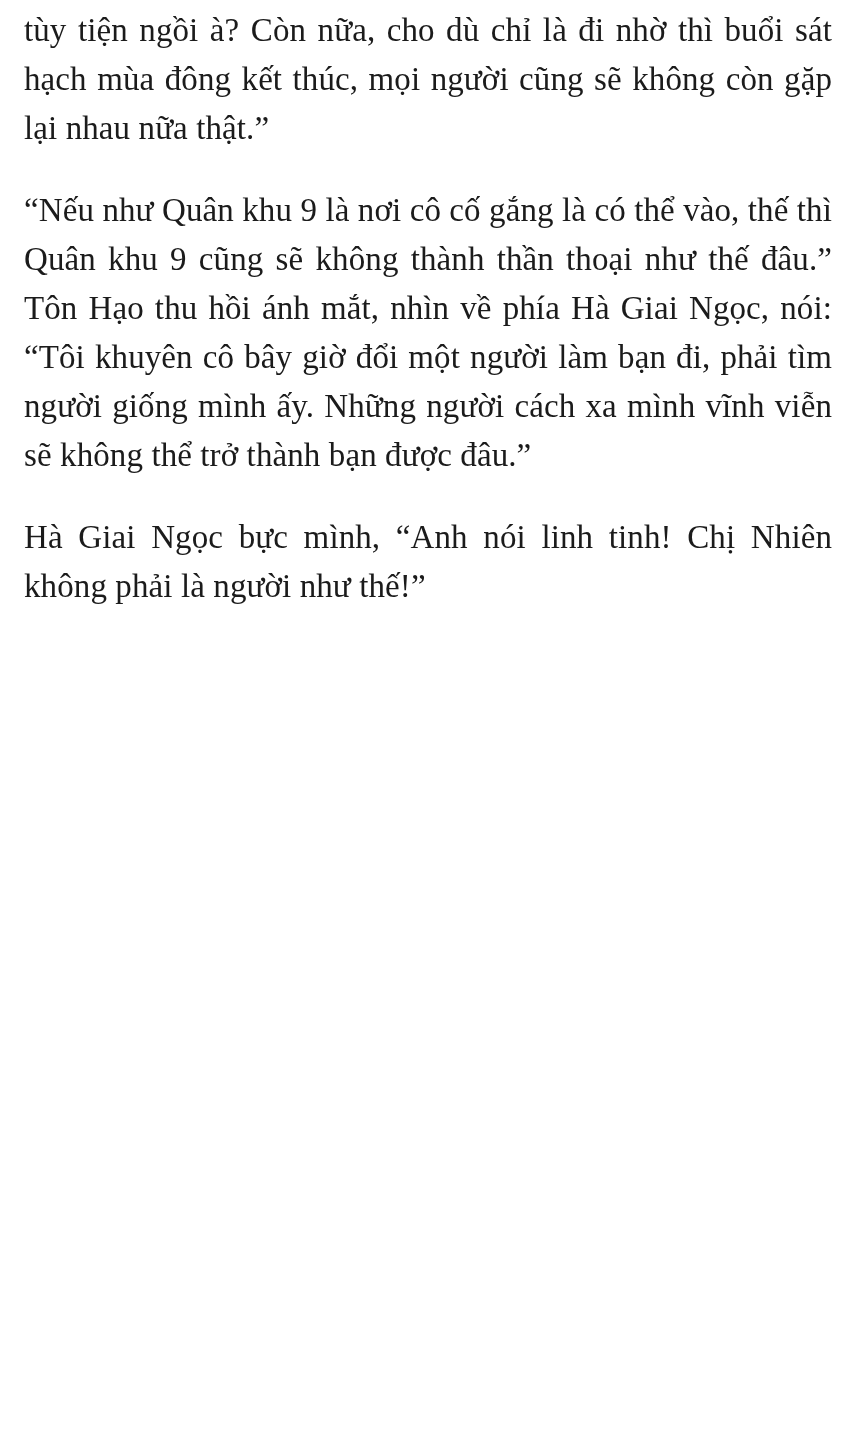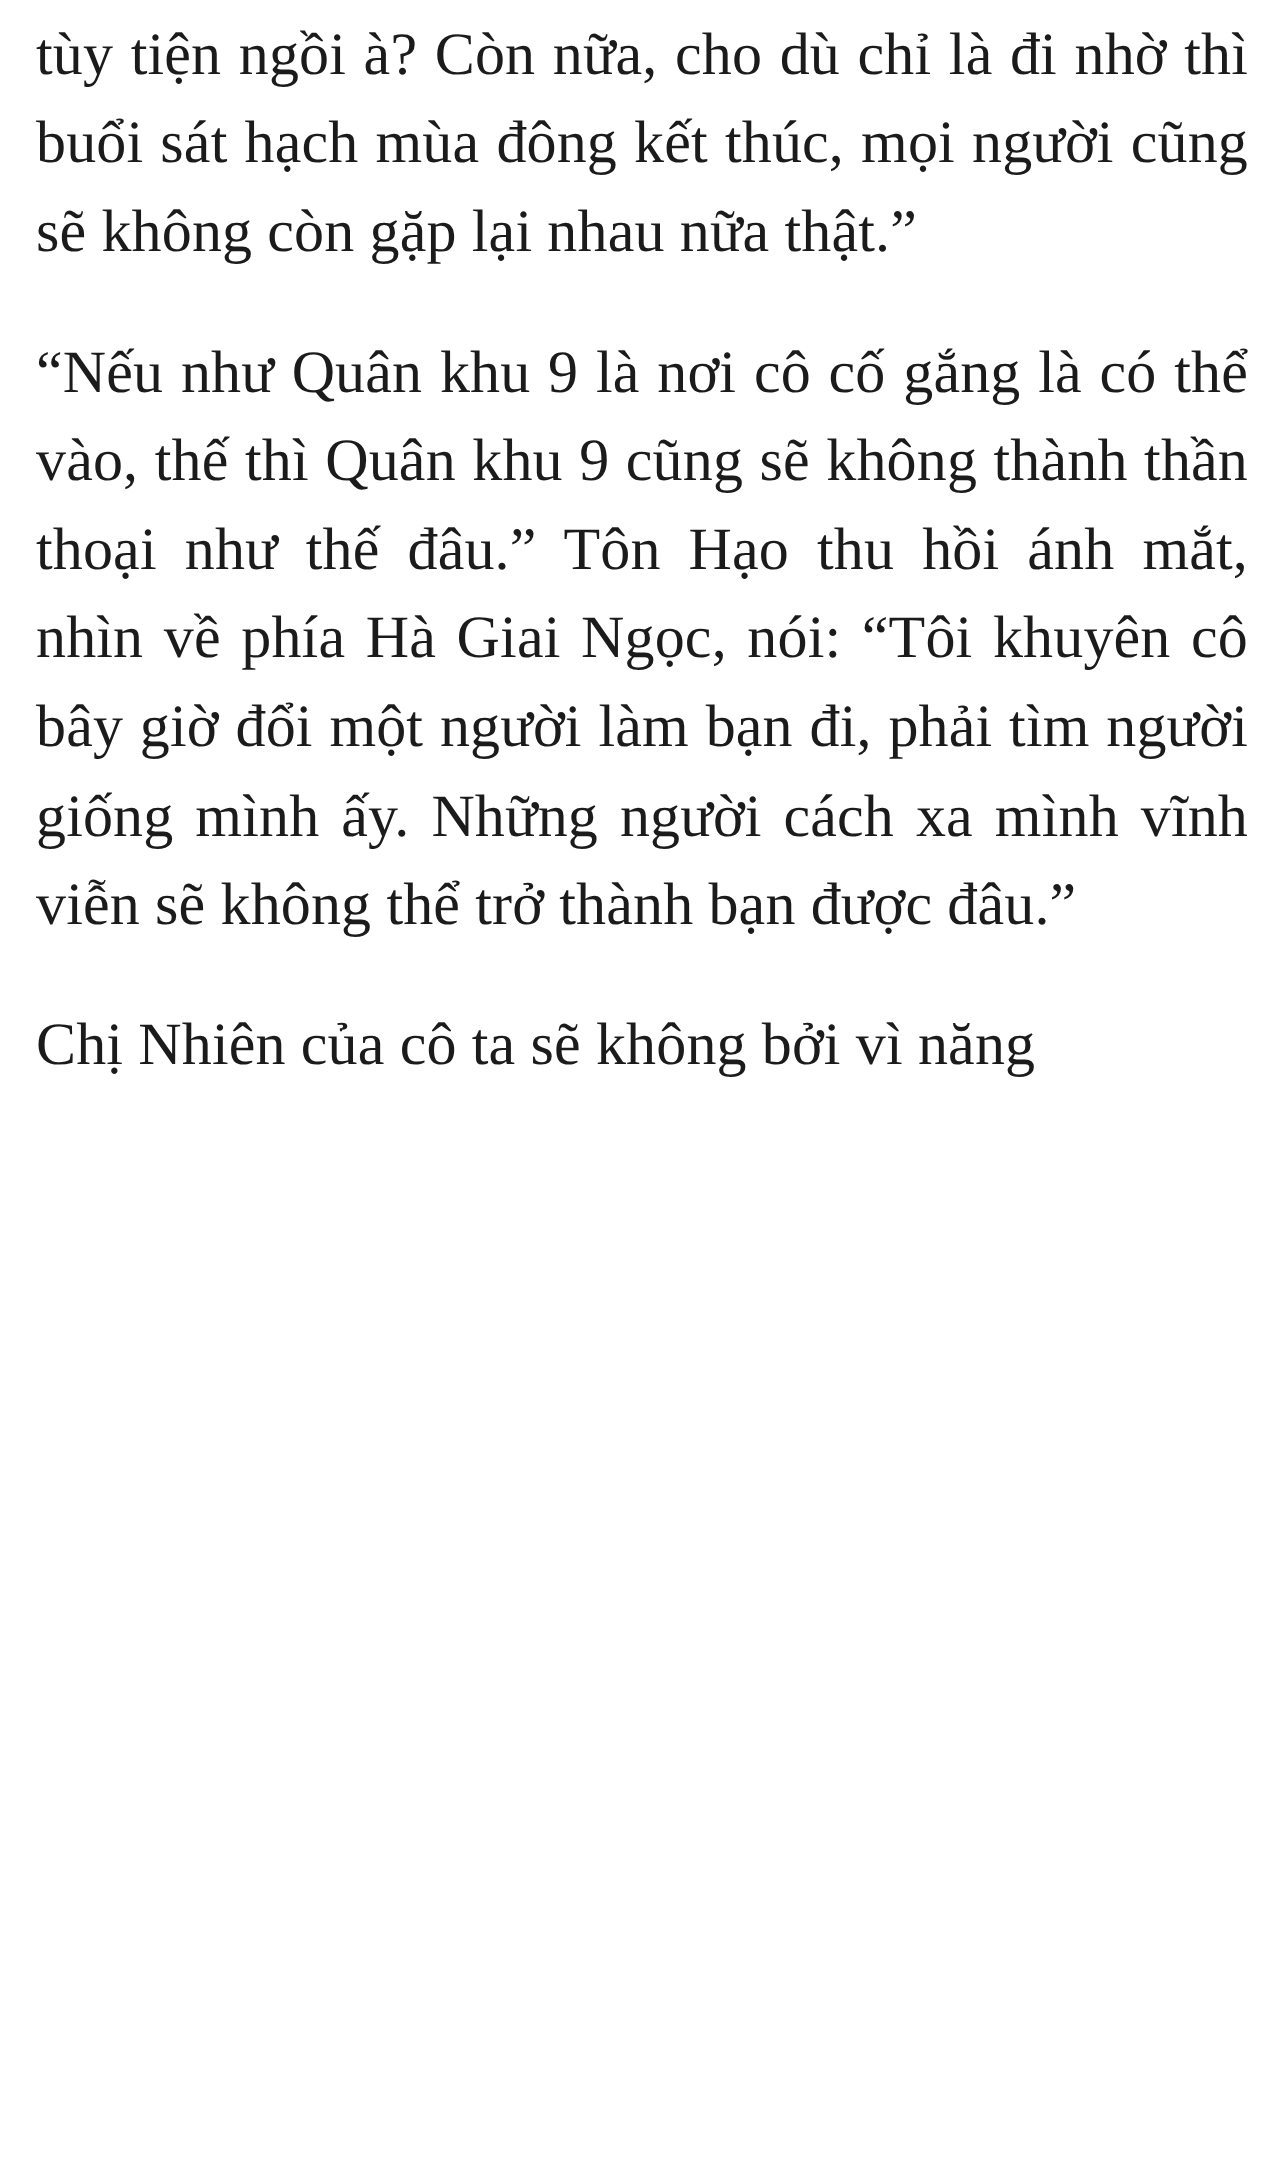--- a/index.html
+++ b/index.html
@@ -13,21 +13,21 @@
     font-family: "Liberation Serif", serif;
     color: #1a1a1a;
   }
   .reader {
     box-sizing: border-box;
     width: 856px;
     padding: 0 24px;
     background: #ffffff;
   }
   .para {
-    font-size: 40px;
+    font-size: 33px;
     line-height: 1.48;
     text-align: justify;
     text-justify: inter-word;
     margin: 0 0 34px 0;
     letter-spacing: 0.1px;
     color: #1b1b1b;
   }
   .para.first {
     margin-top: 0;
     padding-top: 6px;
@@ -39,14 +39,14 @@
   .clipped-top {
     overflow: hidden;
   }
 </style>
 </head>
 <body>
 
 <div class="reader clipped-top">
   <p class="para first">tùy tiện ngồi à? Còn nữa, cho dù chỉ là đi nhờ thì buổi sát hạch mùa đông kết thúc, mọi người cũng sẽ không còn gặp lại nhau nữa thật.”</p>
   <p class="para">“Nếu như Quân khu 9 là nơi cô cố gắng là có thể vào, thế thì Quân khu 9 cũng sẽ không thành thần thoại như thế đâu.” Tôn Hạo thu hồi ánh mắt, nhìn về phía Hà Giai Ngọc, nói: “Tôi khuyên cô bây giờ đổi một người làm bạn đi, phải tìm người giống mình ấy. Những người cách xa mình vĩnh viễn sẽ không thể trở thành bạn được đâu.”</p>
-  <p class="para last">Chị Nhiên của cô ta sẽ không bởi vì năng</p>
+  <p class="para">Hà Giai Ngọc bực mình, “Anh nói linh tinh! Chị Nhiên không phải là người như thế!”</p>
 </div>
 
 </body></html>

